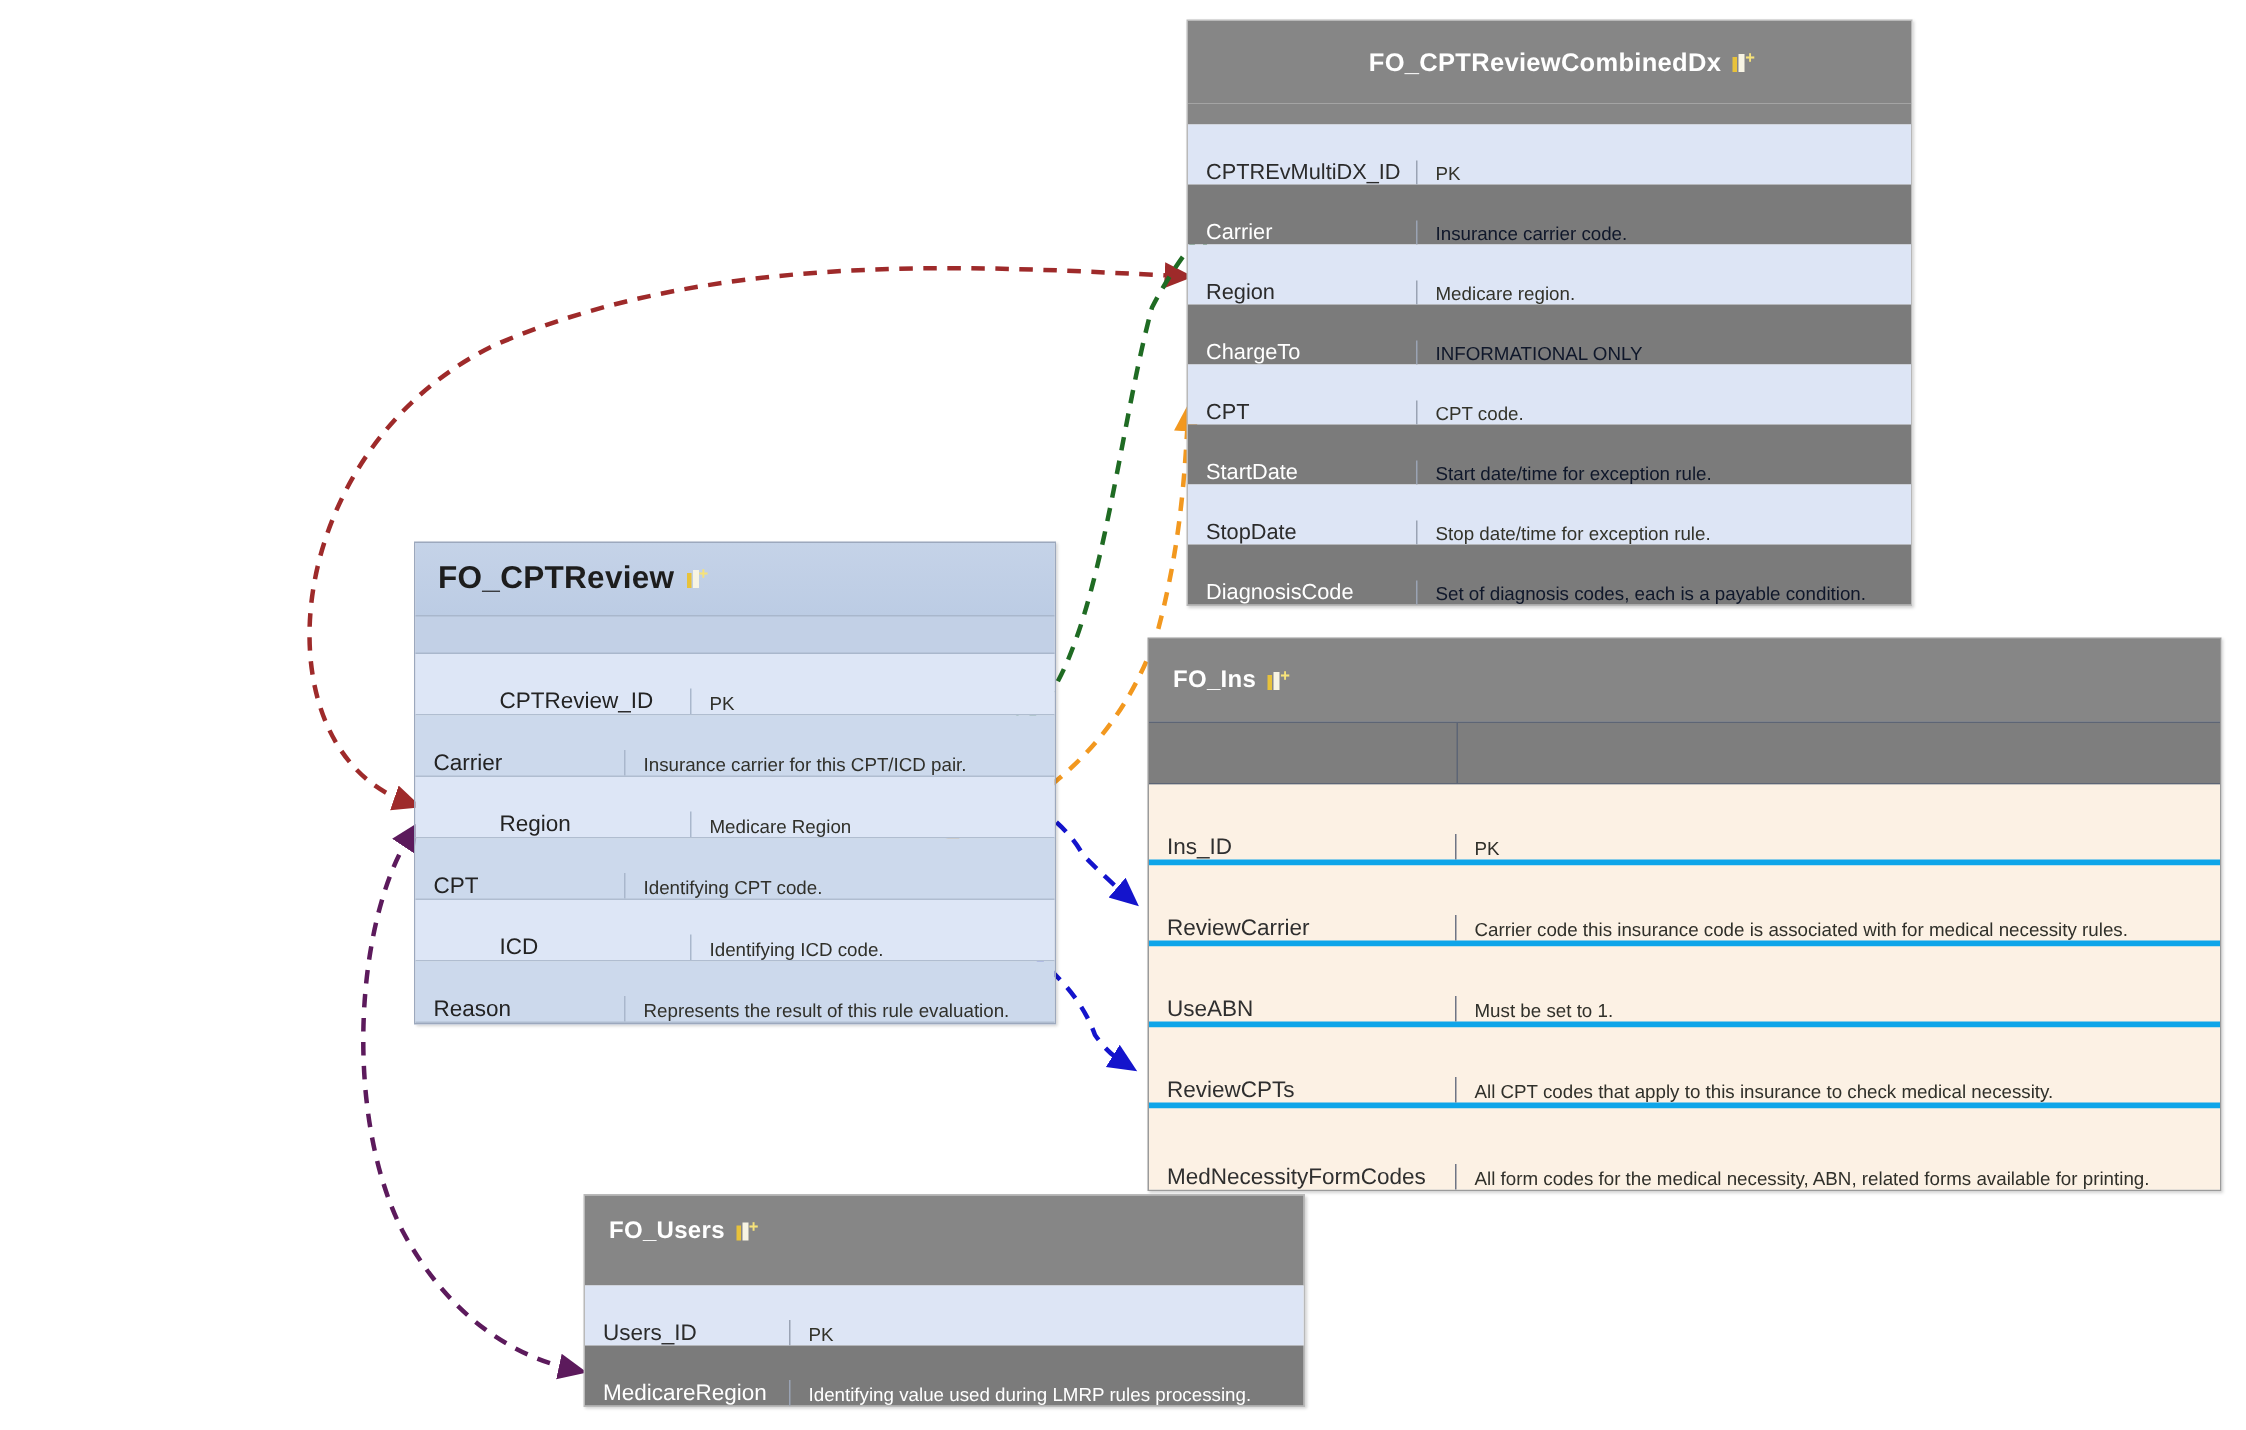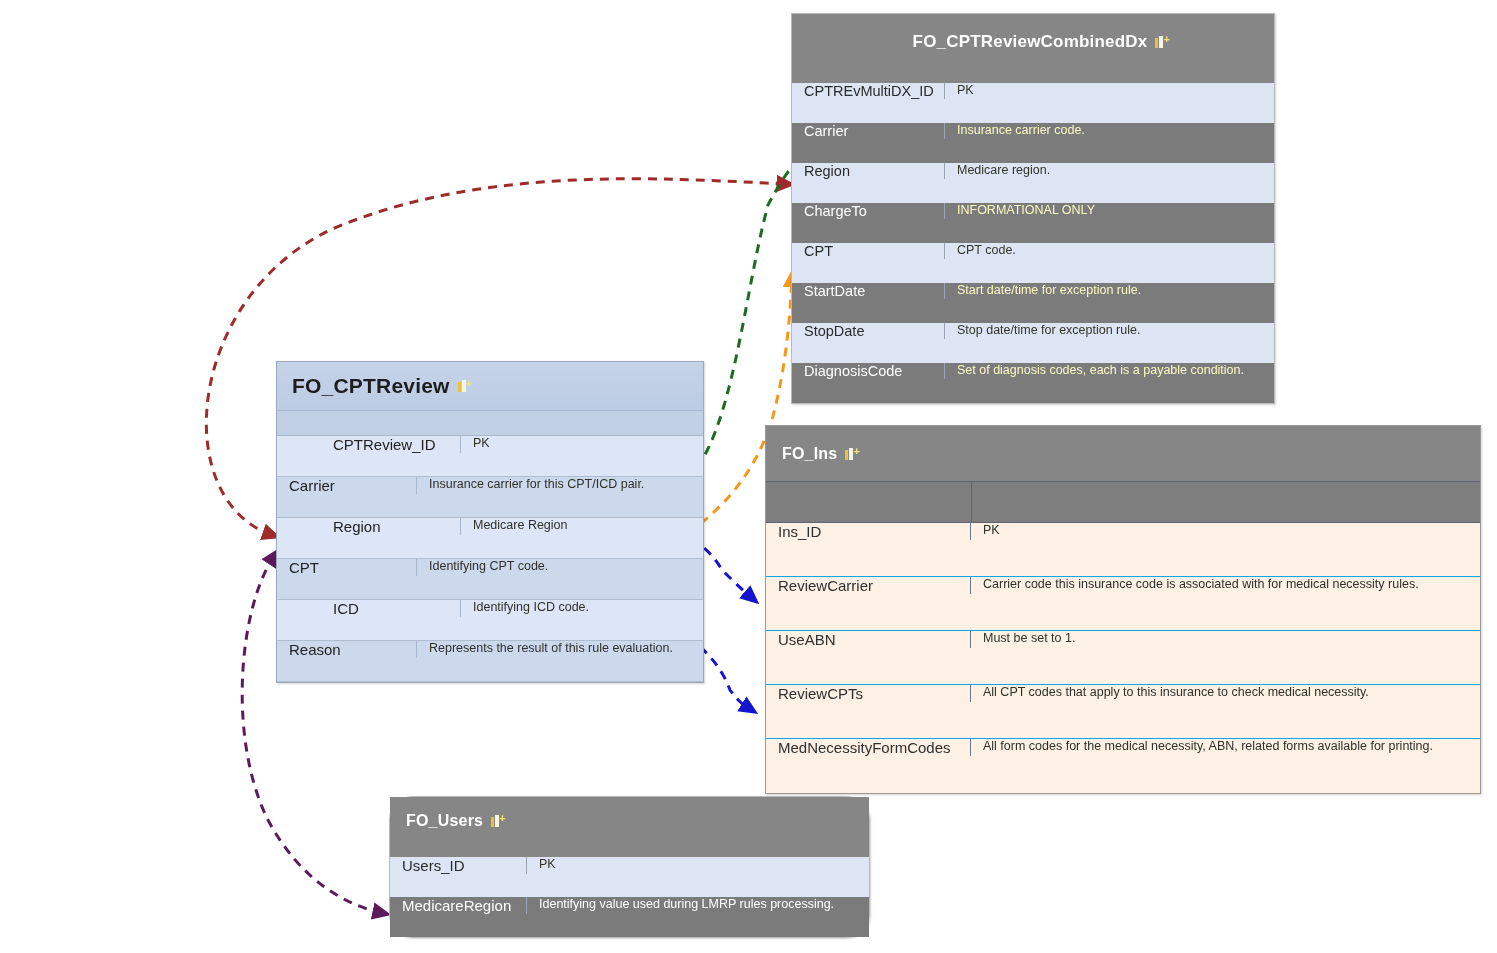--- a/index.html
+++ b/index.html
@@ -47,21 +47,21 @@
     white-space: nowrap;
   }
   .entity-spacer {
     box-sizing: border-box;
     width: 100%;
   }
   .row {
     box-sizing: border-box;
     display: flex;
     width: 100%;
-    align-items: flex-start;
+    align-items: flex-end;
   }
   .cell-name {
     box-sizing: border-box;
     flex: 0 0 auto;
     padding-left: 12px;
     overflow: hidden;
     white-space: nowrap;
   }
   .cell-desc {
     box-sizing: border-box;
@@ -102,21 +102,21 @@
     font-size: 17px;
     padding-left: 15px;
     justify-content: center;
   }
   #tbl-combineddx .entity-spacer { height: 14px; background: #868686; }
   #tbl-combineddx .row { height: 40px; font-size: 14.5px; }
   #tbl-combineddx .row.odd  { background: #dde5f5; color: #2b2b2b; }
   #tbl-combineddx .row.even { background: #7b7b7b; color: #ffffff; }
   #tbl-combineddx .cell-name { width: 153px; border-right: 1px solid #9aa3b4; }
   #tbl-combineddx .row.odd .cell-desc  { color: #33332a; font-size: 12.5px; }
-  #tbl-combineddx .row.even .cell-desc { color: #fef9c3; font-size: 12.5px; }
+  #tbl-combineddx .row.even .cell-desc { color: #0f172a; font-size: 12.5px; }
 
   
   #tbl-cptreview {
     left: 276px; top: 361px; width: 428px;
     border: 1px solid #9ca8bd;
   }
   #tbl-cptreview .entity-title {
     height: 48px;
     background: linear-gradient(to bottom, #c5d3e8 0%, #bccce4 100%);
     color: #1d1d1d;
@@ -154,29 +154,29 @@
     border-top: 1px solid #5d6575;
     border-bottom: 1px solid #5d6575;
   }
   #tbl-ins .entity-spacer .divider {
     width: 1px; height: 100%; margin-left: 205px; background: #5d6575;
   }
   #tbl-ins .row {
     height: 54px; font-size: 15px;
     background: #fcf1e4;
     color: #2f2f2f;
-    border-bottom: 1px solid #0ea5e9;
+    border-bottom: 4px solid #0ea5e9;
   }
   #tbl-ins .row:last-child { border-bottom: none; }
   #tbl-ins .cell-name { width: 205px; border-right: 1px solid #6f7584; }
   #tbl-ins .cell-desc { font-size: 12.5px; color: #30302a; }
 
   
   #tbl-users {
-    left: 389px; top: 796px; width: 481px; border-radius: 24px;
+    left: 389px; top: 796px; width: 481px;
   }
   #tbl-users .entity-title {
     height: 47px;
     background: #868686;
     color: #ffffff;
     font-size: 16px;
     padding-left: 16px;
   }
   #tbl-users .entity-spacer { height: 13px; background: #868686; }
   #tbl-users .row { height: 40px; font-size: 15px; }

